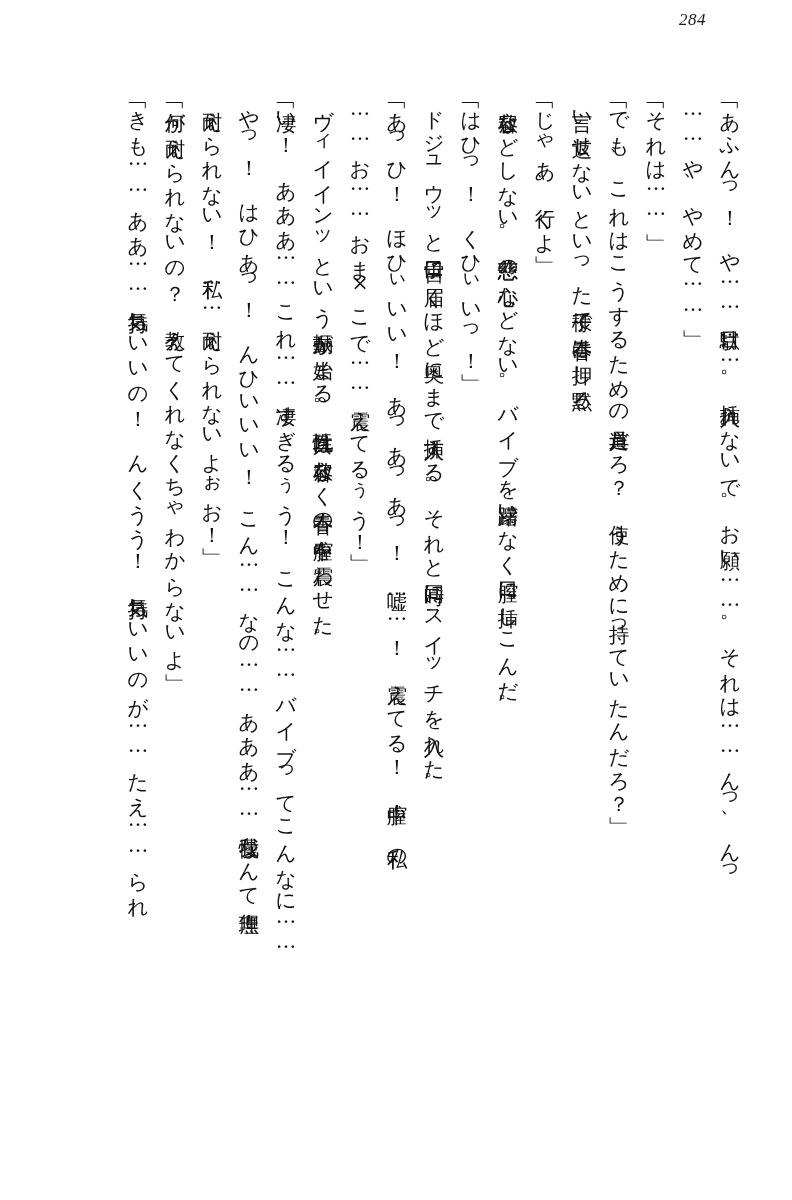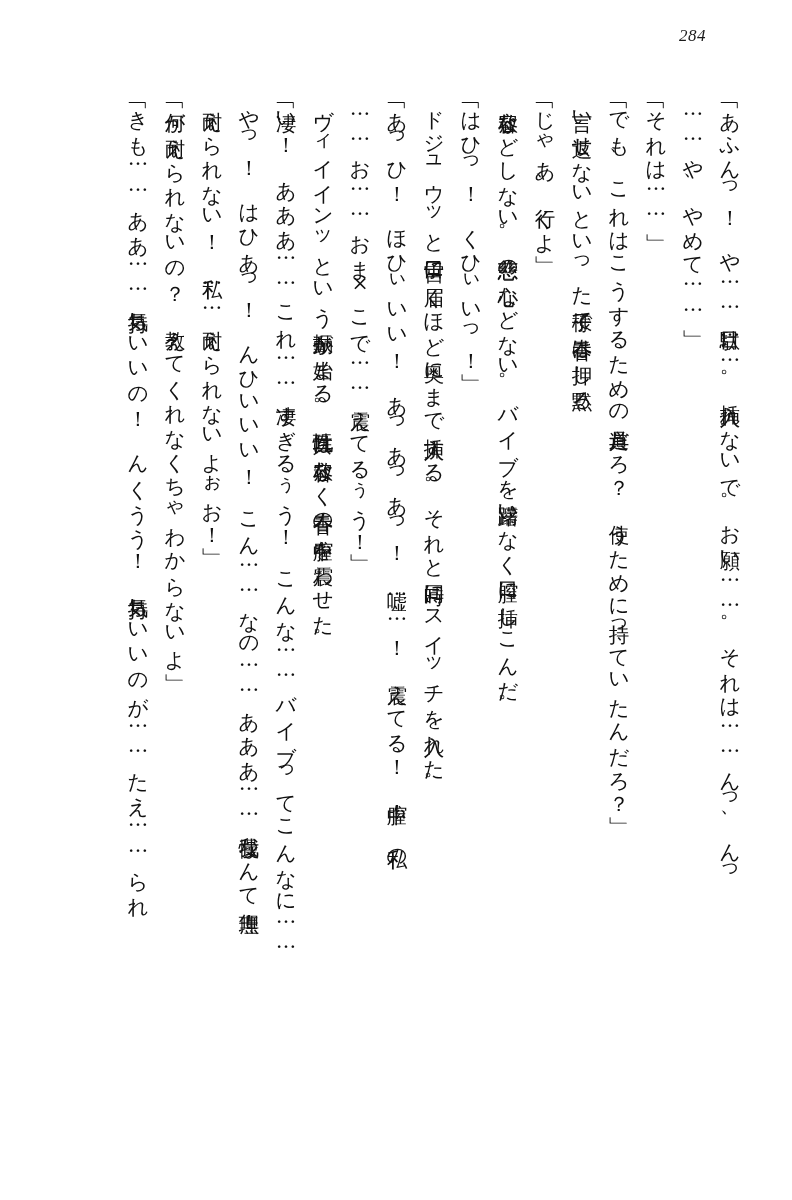--- a/index.html
+++ b/index.html
@@ -13,21 +13,21 @@
   .page {
     position: relative;
     width: 792px;
     height: 1200px;
     background: #ffffff;
     overflow: hidden;
     box-sizing: border-box;
   }
   .page-number {
     position: absolute;
-    top: 26px;
+    top: 10px;
     right: 86px;
     font-size: 17px;
     font-style: italic;
     font-family: "Liberation Serif", "DejaVu Serif", serif;
     color: #1a1a1a;
     letter-spacing: 0.5px;
   }
   .text-block {
     position: absolute;
     top: 96px;

